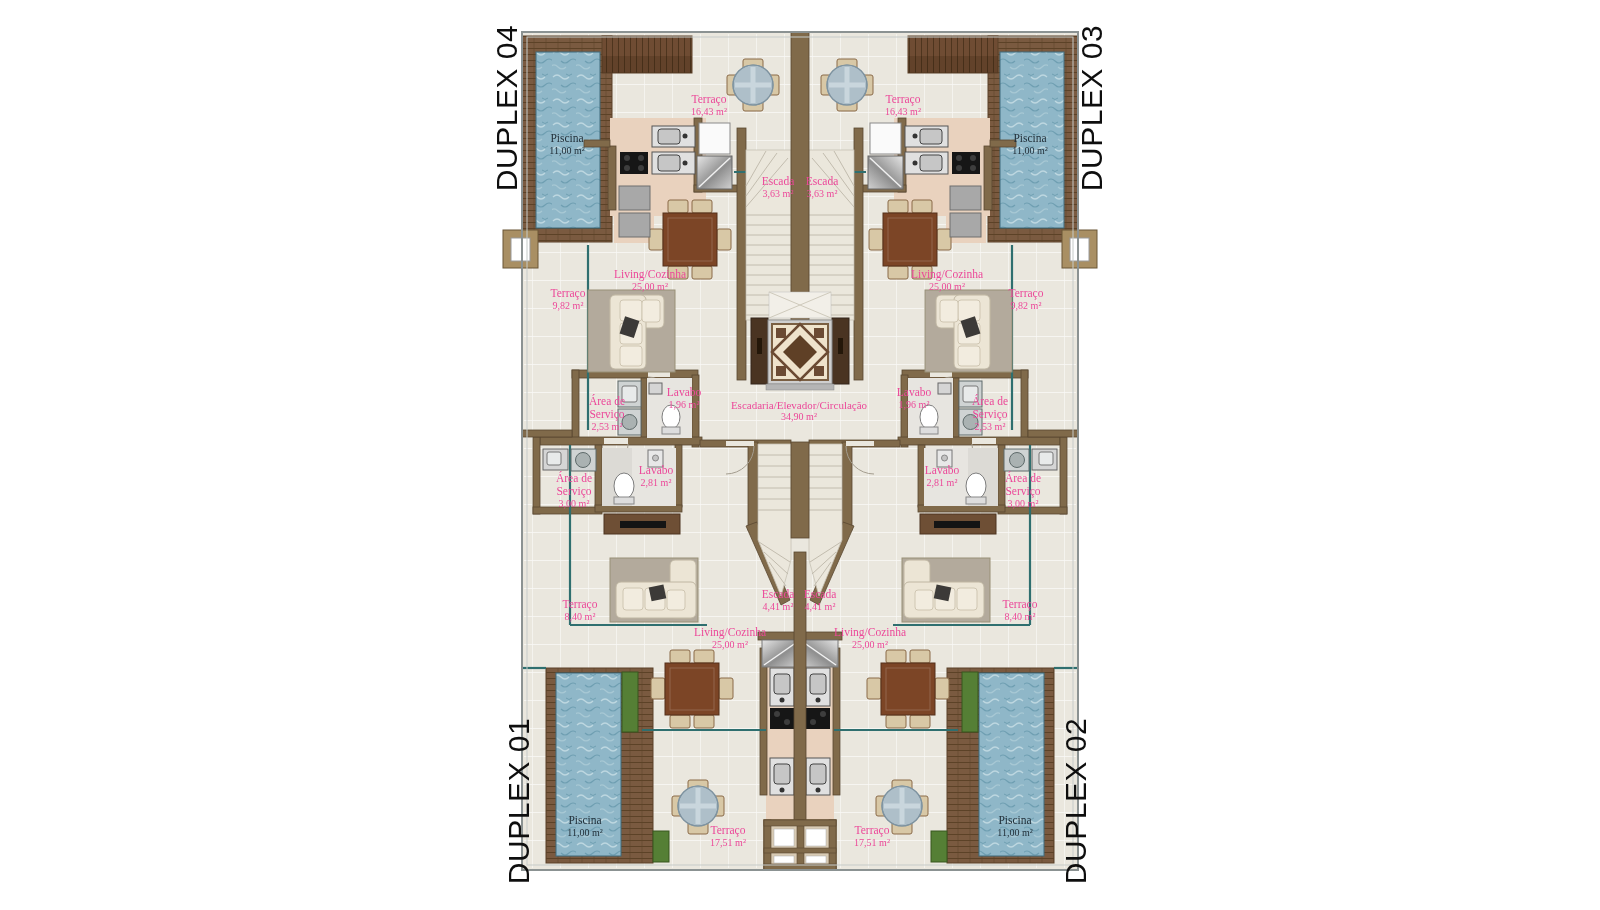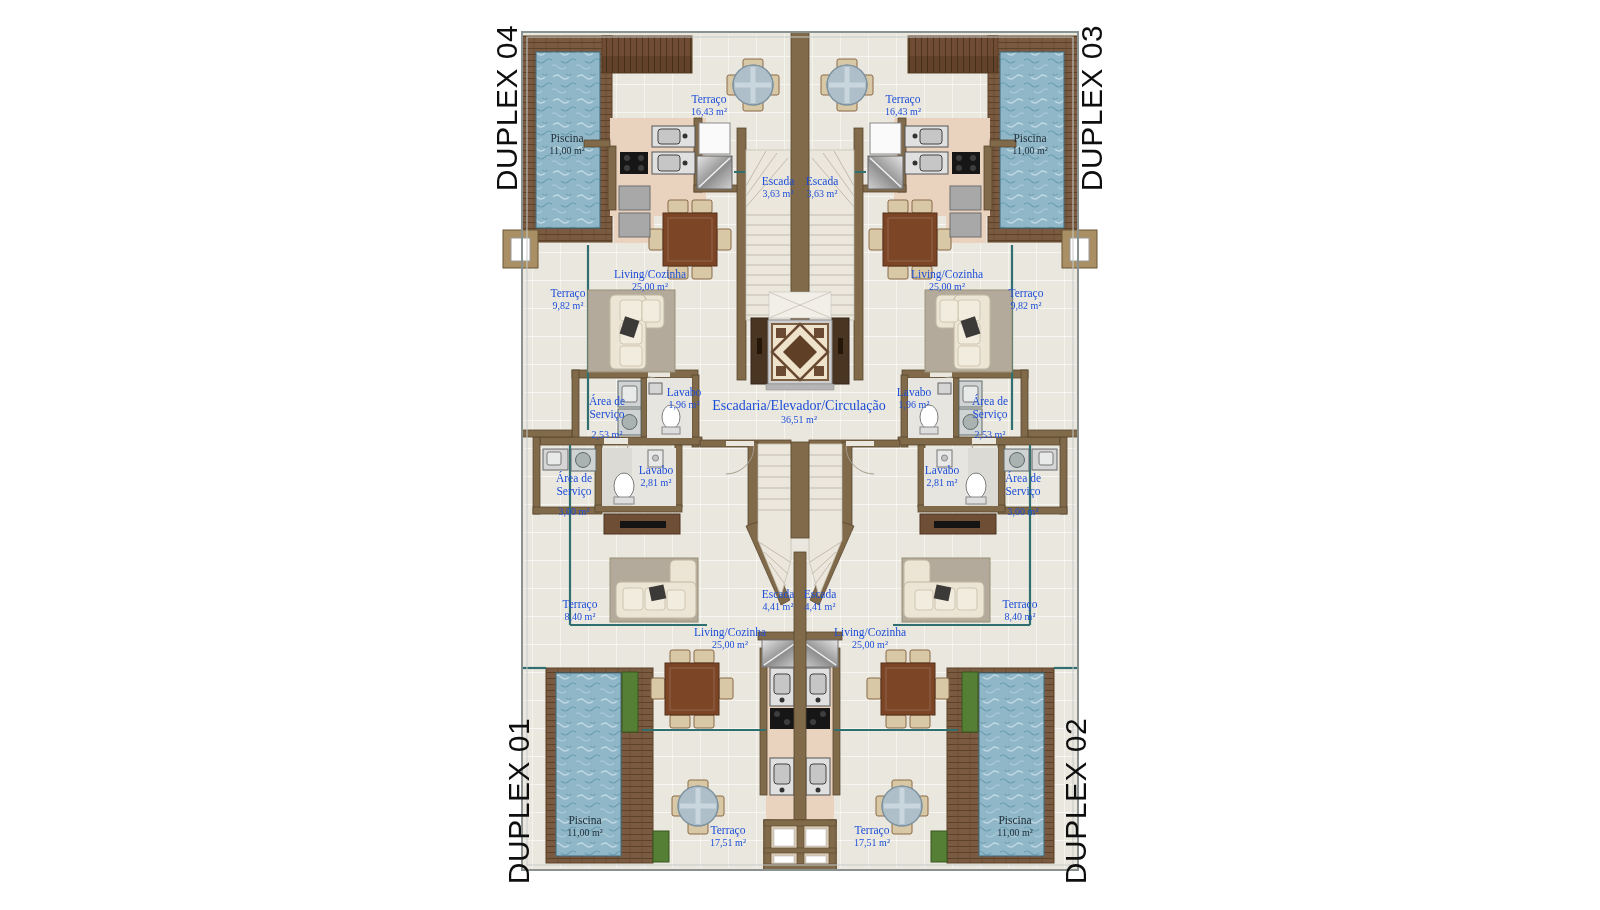--- a/index.html
+++ b/index.html
@@ -1,24 +1,24 @@
 <!DOCTYPE html>
 <html><head>
 <meta charset="utf-8">
 <style>
   html,body{margin:0;padding:0;background:#ffffff;}
   .stage{position:relative;width:1600px;height:910px;background:#ffffff;overflow:hidden;
          font-family:"Liberation Serif", serif;}
   .stage svg{position:absolute;left:0;top:0;}
   .lbl{position:absolute;transform:translate(-50%,-50%);text-align:center;
-       color:#1d4ed8;line-height:1.12;z-index:5;}
+       color:#ec4899;line-height:1.12;z-index:5;}
   .lbl .nm{display:block;font-size:11.5px;white-space:nowrap;}
   .lbl .ar{display:block;font-size:10px;}
-  .lbl.narrow .nm{white-space:normal;width:60px;margin:8px auto;}
-  .lbl.esc .nm{font-size:14px;}
+  .lbl.narrow .nm{white-space:normal;width:60px;margin:0 auto;}
+  .lbl.esc .nm{font-size:11px;}
   .lbl.pool{color:#22303a;margin-top:11px;}
   .duplex{position:absolute;transform:translate(-50%,-50%) rotate(-90deg);
           font-family:"Liberation Sans", sans-serif;font-size:30px;color:#0e0e0e;
           white-space:nowrap;letter-spacing:.5px;z-index:5;}
 </style>
 </head>
 <body>
 
 <div class="stage">
 
@@ -416,21 +416,21 @@
 <div class="lbl narrow" style="left:607px;top:413px">
       <span class="nm">Área de Serviço</span>
       <span class="ar">2,53 m²</span>
     </div>
 <div class="lbl narrow" style="left:990px;top:413px">
       <span class="nm">Área de Serviço</span>
       <span class="ar">2,53 m²</span>
     </div>
 <div class="lbl esc" style="left:799px;top:411px">
       <span class="nm">Escadaria/Elevador/Circulação</span>
-      <span class="ar">36,51 m²</span>
+      <span class="ar">34,90 m²</span>
     </div>
 <div class="lbl narrow" style="left:574px;top:490px">
       <span class="nm">Área de Serviço</span>
       <span class="ar">3,00 m²</span>
     </div>
 <div class="lbl narrow" style="left:1023px;top:490px">
       <span class="nm">Área de Serviço</span>
       <span class="ar">3,00 m²</span>
     </div>
 <div class="lbl" style="left:656px;top:476px">

